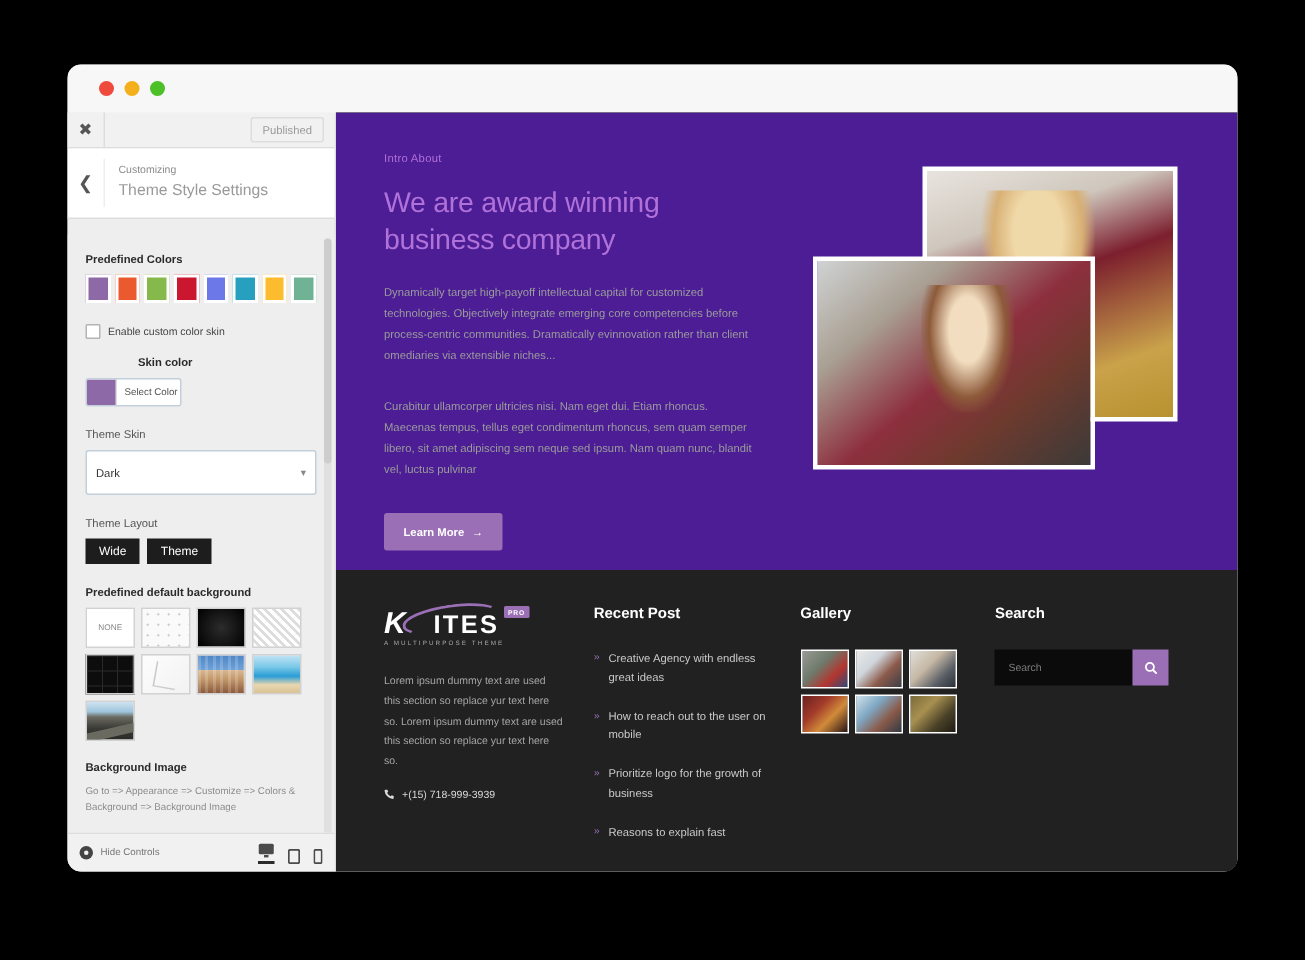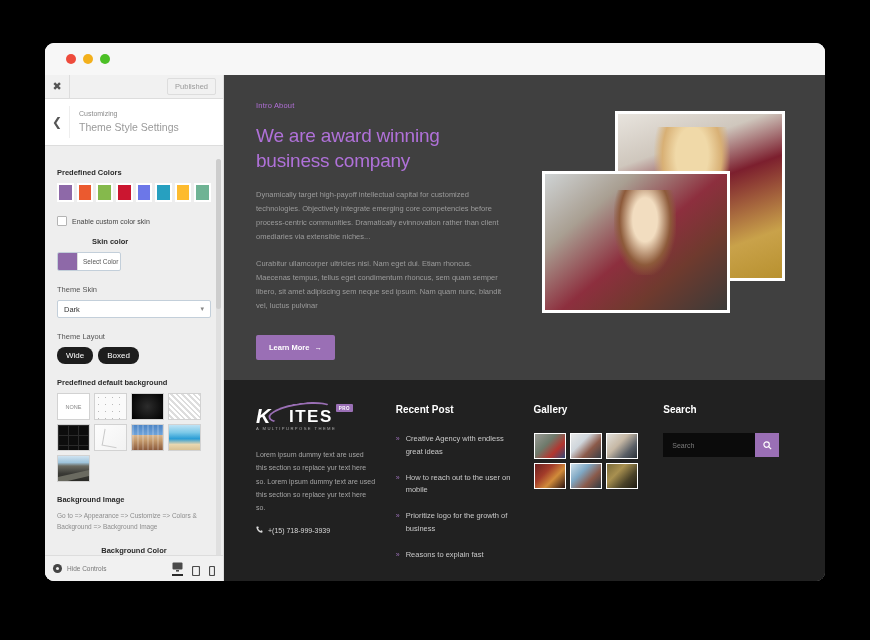--- a/index.html
+++ b/index.html
@@ -80,30 +80,30 @@
   .chk-lbl{font-size:7px;color:#444;}
 
   .color-picker{
     display:flex;align-items:center;border:1px solid #c3cfda;background:#fff;
     border-radius:2px;width:62px;height:17px;overflow:hidden;
   }
   .cp-swatch{width:19px;height:100%;background:#8e69a8;border-right:1px solid #ddd;}
   .cp-text{font-size:6.5px;color:#555;padding-left:5px;}
 
   .select{
-    width:100%;height:18px;border:1px solid #c3cfda;background:#fff;border-radius:2px;
+    width:100%;height:30px;border:1px solid #c3cfda;background:#fff;border-radius:2px;
     display:flex;align-items:center;justify-content:space-between;
     padding:0 6px;box-sizing:border-box;
   }
   .select span{font-size:7.5px;color:#333;}
   .select .chev{font-size:7px;color:#888;}
 
   .layout-btns{display:flex;gap:5px;}
   .lbtn{
-    background:#1d1d1d;color:#fff;font-size:8px;border-radius:8px;
+    background:#1d1d1d;color:#fff;font-size:8px;border-radius:0;
     padding:4px 9px;
   }
 
   .bg-grid{display:flex;flex-wrap:wrap;gap:4px;width:150px;}
   .bg-th{
     width:33px;height:27px;border:1px solid #d2d2d2;background:#fff;
     box-sizing:border-box;position:relative;overflow:hidden;
   }
   .bg-none{display:flex;align-items:center;justify-content:center;font-size:5.5px;color:#888;}
   .bg-dots{
@@ -163,33 +163,33 @@
   .hide-lbl{font-size:6.5px;color:#777;}
   .dev-icons{display:flex;align-items:flex-end;gap:9px;}
   .dev{color:#5a5a5a;display:flex;flex-direction:column;align-items:center;}
   .dev svg{display:block;}
   .dev.active{border-bottom:2px solid #2b2b2b;padding-bottom:2px;}
 
   
   .preview{flex:1;background:#151515;overflow:hidden;position:relative;}
 
   .hero{
-    background:#404040;padding:26px 0 0 0;height:305px;box-sizing:border-box;
+    background:#4c1d95;padding:26px 0 0 0;height:305px;box-sizing:border-box;
     position:relative;
   }
   .hero-inner{padding-left:32px;width:250px;}
   .eyebrow{font-size:7.5px;color:#b06fd6;letter-spacing:.2px;}
   .hero-h1{
     font-size:19px;line-height:1.3;color:#b071d9;font-weight:normal;
     margin:14px 0 0 0;letter-spacing:-.2px;
   }
   .hero-p{
     font-size:7.5px;color:#9b9b9b;line-height:1.85;margin-top:15px;
   }
-  .hero-p.second{margin-top:13px;}
+  .hero-p.second{margin-top:20px;}
   .learn-btn{
     display:inline-flex;align-items:center;gap:5px;margin-top:15px;
     background:#9a6fb5;color:#fff;font-size:7.5px;font-weight:bold;
     padding:8px 13px;border-radius:2px;
   }
 
   .photos{position:absolute;right:22px;top:4px;width:265px;height:320px;}
   .ph{position:absolute;border:3px solid #fff;box-sizing:border-box;overflow:hidden;}
   .ph-back{
     right:18px;top:32px;width:170px;height:170px;
@@ -328,21 +328,21 @@
 
           <div class="sec-label sp" style="font-weight:normal;color:#555;">Theme Skin</div>
           <div class="select">
             <span>Dark</span>
             <span class="chev">▾</span>
           </div>
 
           <div class="sec-label sp" style="font-weight:normal;color:#555;">Theme Layout</div>
           <div class="layout-btns">
             <span class="lbtn">Wide</span>
-            <span class="lbtn">Boxed</span>
+            <span class="lbtn">Theme</span>
           </div>
 
           <div class="sec-label sp">Predefined default background</div>
           <div class="bg-grid">
             <span class="bg-th bg-none">NONE</span>
             <span class="bg-th bg-dots"></span>
             <span class="bg-th bg-black"></span>
             <span class="bg-th bg-diag"></span>
             <span class="bg-th bg-darkgrid"></span>
             <span class="bg-th bg-sketch"></span>

